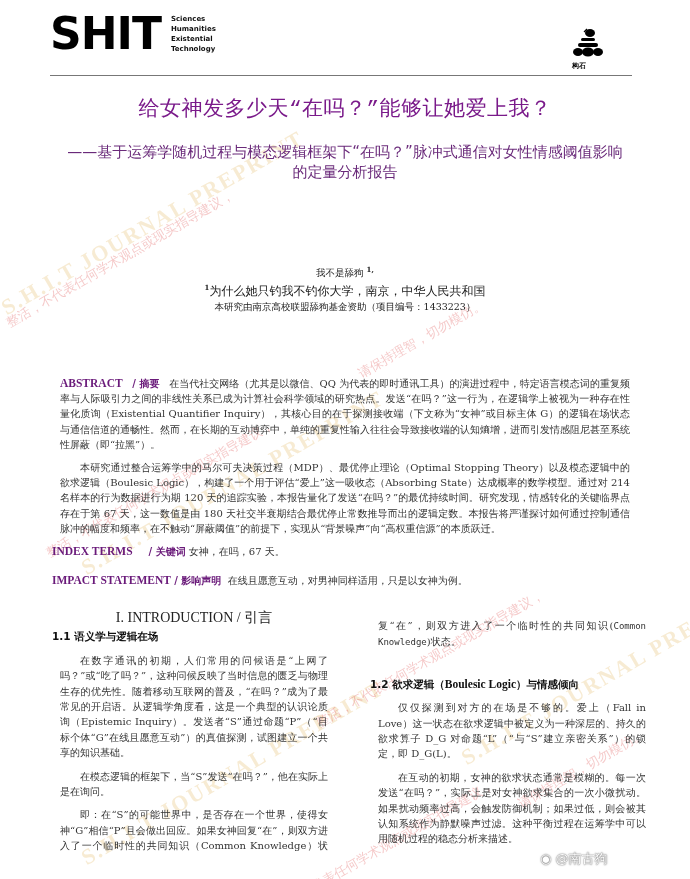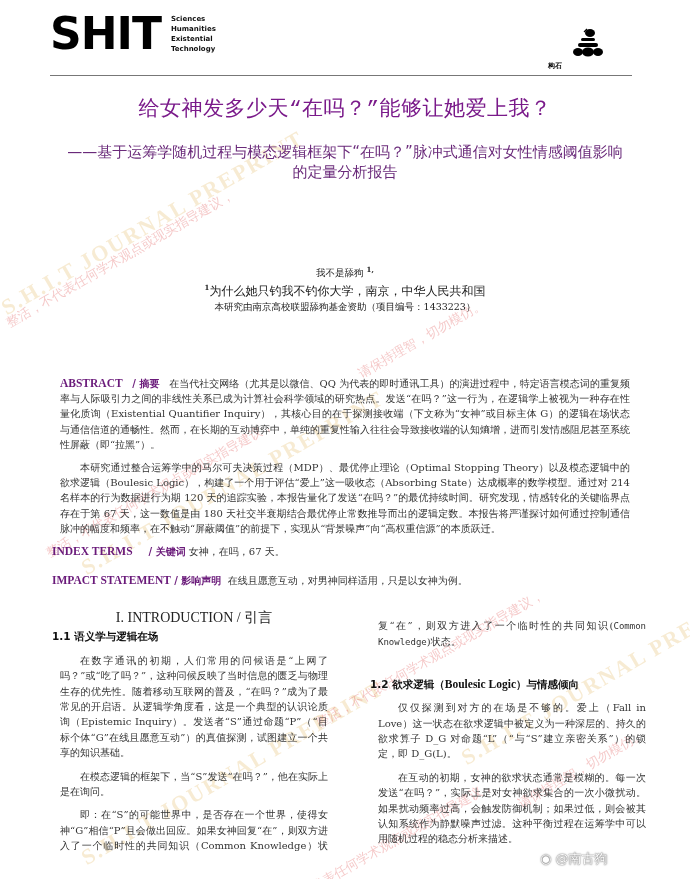--- a/index.html
+++ b/index.html
@@ -4,21 +4,21 @@
 <style>
   html,body{margin:0;padding:0;background:#ffffff;}
   body{width:690px;height:879px;position:relative;overflow:hidden;font-family:"DejaVu Serif","Liberation Serif",serif;color:#2a2a2a;}
   .page{position:absolute;left:0;top:0;width:690px;height:879px;}
   
   .logo{position:absolute;left:50px;top:12px;display:flex;align-items:center;}
   .logo-mark{font-family:"DejaVu Sans","Liberation Sans",sans-serif;font-weight:900;font-size:44px;letter-spacing:-1px;color:#000;line-height:44px;transform:scaleY(1.0);}
   .logo-sub{margin-left:10px;font-family:"DejaVu Sans","Liberation Sans",sans-serif;font-size:7px;line-height:10px;color:#111;font-weight:bold;}
   .header-rule{position:absolute;left:50px;top:75px;width:582px;height:1px;background:#777;}
   .emblem{position:absolute;left:570px;top:26px;width:36px;height:40px;}
-  .emblem-label{position:absolute;left:540px;top:61px;width:30px;text-align:center;font-family:"DejaVu Sans",sans-serif;font-size:7px;color:#000;font-weight:bold;}
+  .emblem-label{position:absolute;left:572px;top:61px;width:30px;text-align:left;font-family:"DejaVu Sans",sans-serif;font-size:7px;color:#000;font-weight:bold;}
   
   .title{position:absolute;left:0;top:94px;width:690px;text-align:center;font-family:Liberation Mono, monospace;font-size:21px;color:#7a1a8a;letter-spacing:0.5px;}
   .subtitle{position:absolute;left:60px;top:142px;width:570px;text-align:center;font-family:"DejaVu Sans","Liberation Sans",sans-serif;font-size:15px;line-height:20px;color:#6a2a7a;}
   
   .authors{position:absolute;left:0;top:241px;width:690px;text-align:center;font-size:9.5px;line-height:15px;color:#222;margin-top:21px;}
   .authors .aff{font-size:12px;line-height:16px;}
   .authors sup{font-size:7px;font-weight:bold;}
   
   .block{position:absolute;left:52px;width:586px;font-size:10px;line-height:15.2px;color:#333;text-align:justify;}
   .kw{font-family:"Liberation Serif","DejaVu Serif",serif;font-weight:bold;color:#6a1a7a;font-size:11.5px;}

